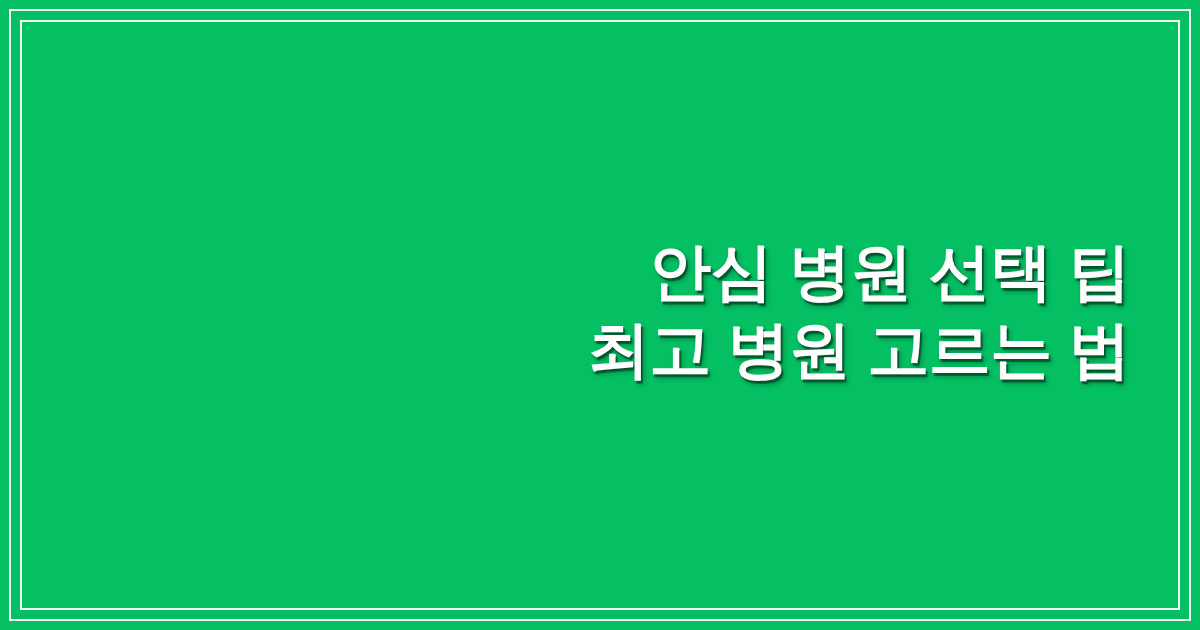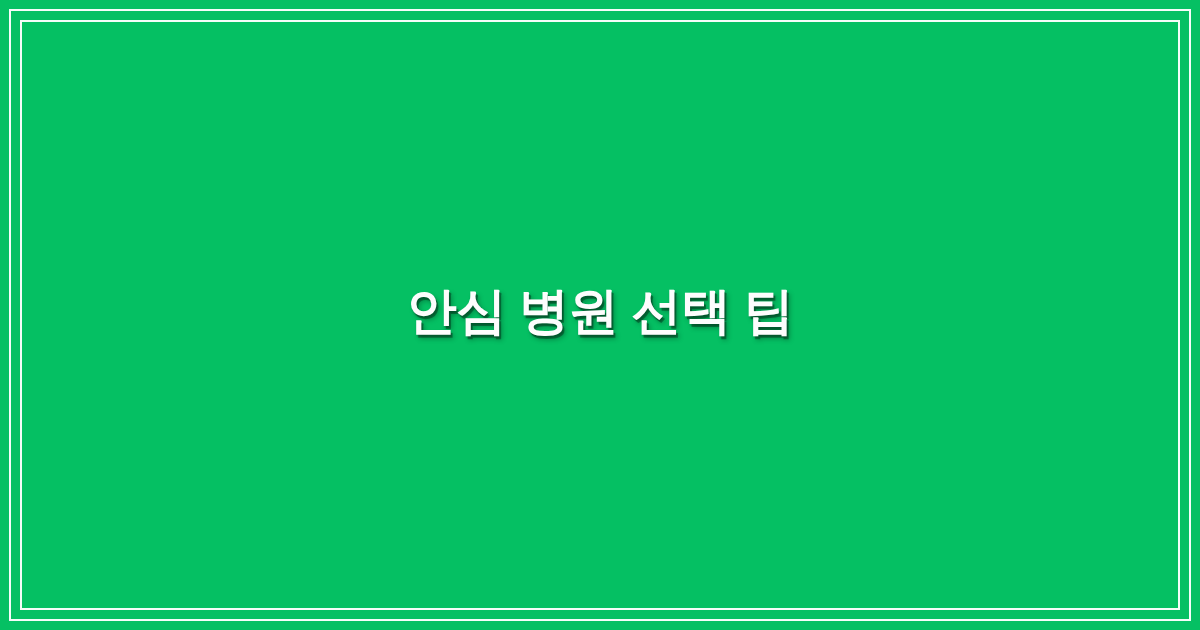--- a/index.html
+++ b/index.html
@@ -68,38 +68,39 @@
     justify-content: center;
     padding: 0 70px;
     box-sizing: border-box;
     
     transform: translateY(-4px);
   }
 
   .title-line {
     display: block;
     width: 100%;
-    text-align: center;
+    text-align: right;
     color: #FDFDFD;
-    font-size: 50px;
+    font-size: 62px;
     line-height: 78px;
     font-weight: 700;
     letter-spacing: -0.5px;
     white-space: nowrap;
     text-shadow:
       2px 3px 0   rgba(0, 0, 0, 0.30),
       3px 4px 5px rgba(0, 0, 0, 0.28),
       1px 2px 2px rgba(0, 0, 0, 0.22);
   }
 </style>
 </head>
 <body>
 
 <div class="card">
 
   <div class="frame frame-outer"></div>
   <div class="frame frame-inner"></div>
 
   <div class="title-block">
     <span class="title-line">안심 병원 선택 팁</span>
+    <span class="title-line">최고 병원 고르는 법</span>
   </div>
 
 </div>
 
 </body></html>

